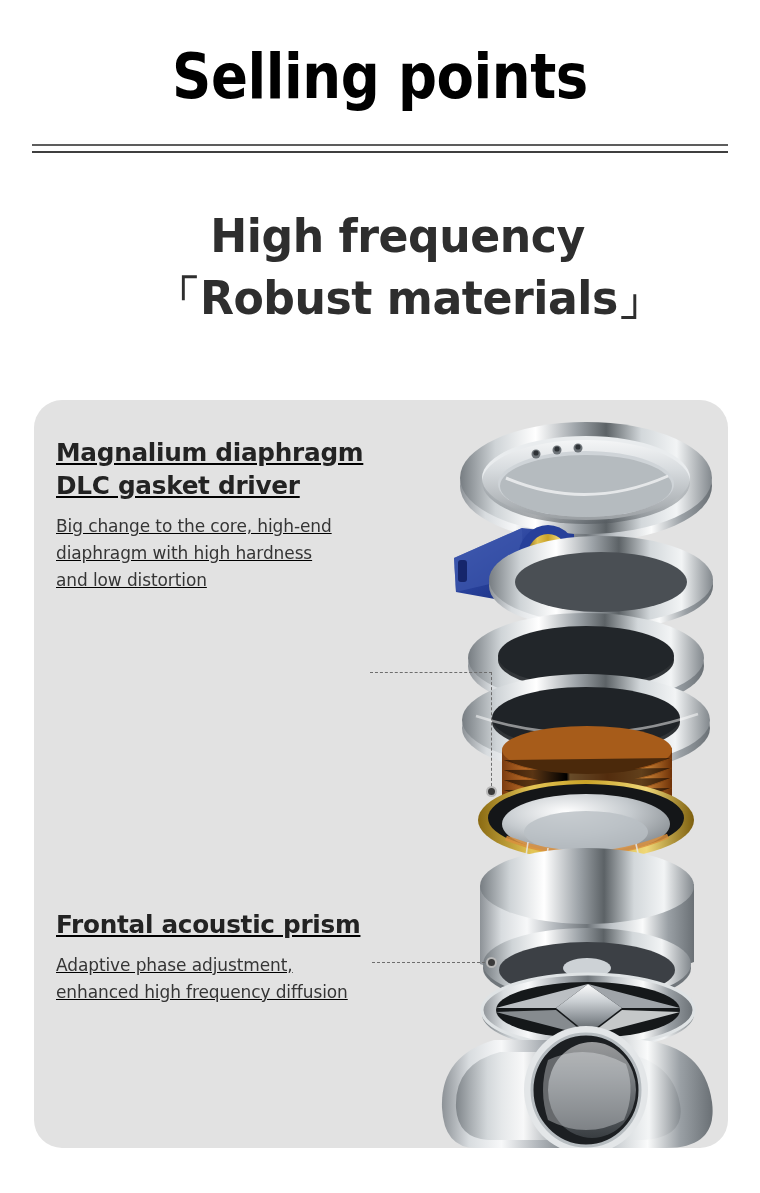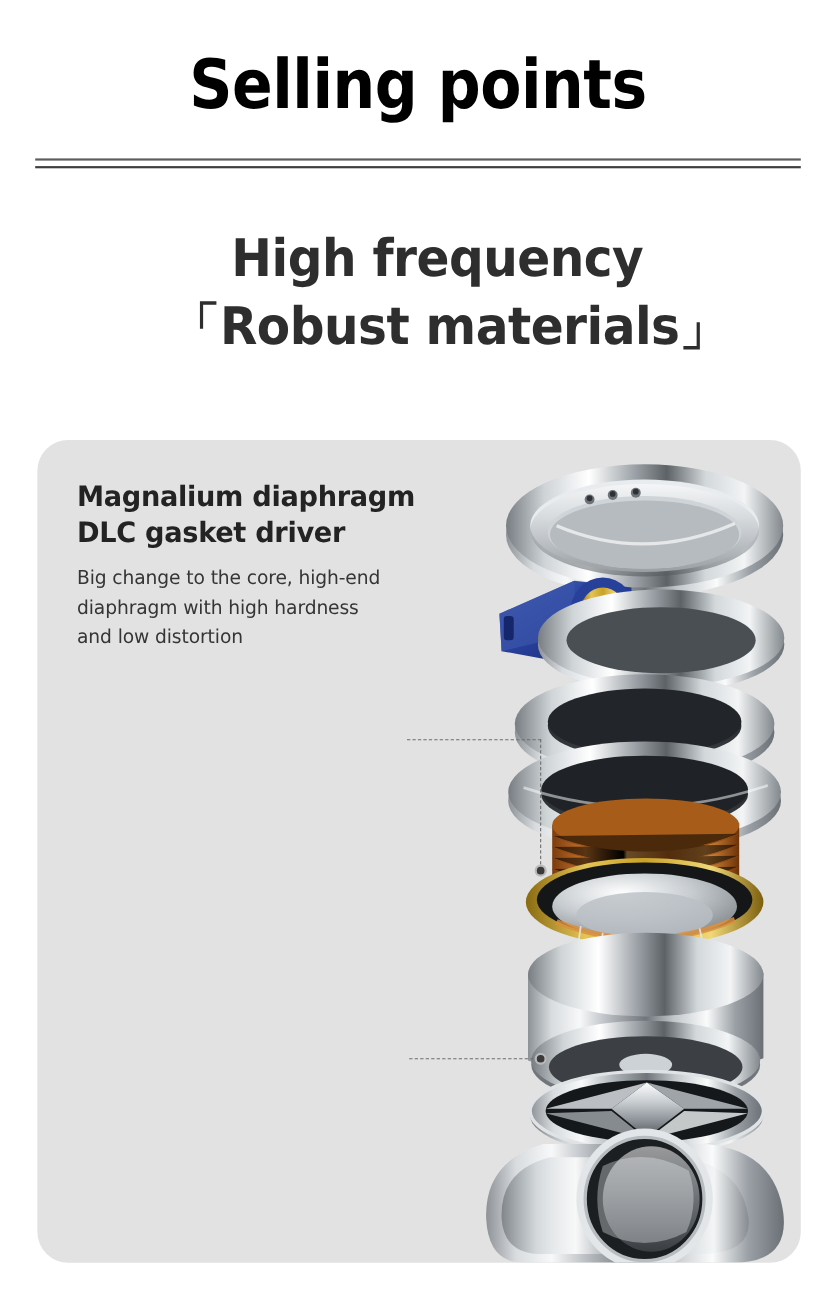--- a/index.html
+++ b/index.html
@@ -94,22 +94,23 @@
     top: 400px;
     width: 694px;
     height: 748px;
     background: #e2e2e2;
     border-radius: 28px;
     overflow: hidden;
   }
 
   .feature {
     position: absolute;
-    left: 36px;
+    left: 22px;
     width: 430px;
+    text-decoration: underline;
   }
   .feature.f1 { top: 36px; }
   .feature.f2 { top: 248px; }
   .feature.f3 { top: 508px; }
 
   .feature-title {
     font-family: "DejaVu Sans", sans-serif;
     font-weight: bold;
     font-size: 25.5px;
     line-height: 33px;
@@ -371,20 +372,27 @@
     <div class="feature-title">Magnalium diaphragm</div>
     <div class="feature-title">DLC gasket driver</div>
     <div class="feature-body">
       <span class="bl">Big change to the core, high-end</span>
       <span class="bl">diaphragm with high hardness</span>
       <span class="bl">and low distortion</span>
     </div>
   </div>
 
 
+  <div class="feature f3">
+    <div class="feature-title">Frontal acoustic prism</div>
+    <div class="feature-body">
+      <span class="bl">Adaptive phase adjustment,</span>
+      <span class="bl">enhanced high frequency diffusion</span>
+    </div>
+  </div>
 
   <div class="leader">
     <div class="leader-h leader-w-h"></div>
     <div class="leader-v leader-w-v"></div>
     <div class="leader-dot leader-w-dot"></div>
   </div>
 
   <div class="leader">
     <div class="leader-h leader-p-h"></div>
     <div class="leader-dot leader-p-dot"></div>

